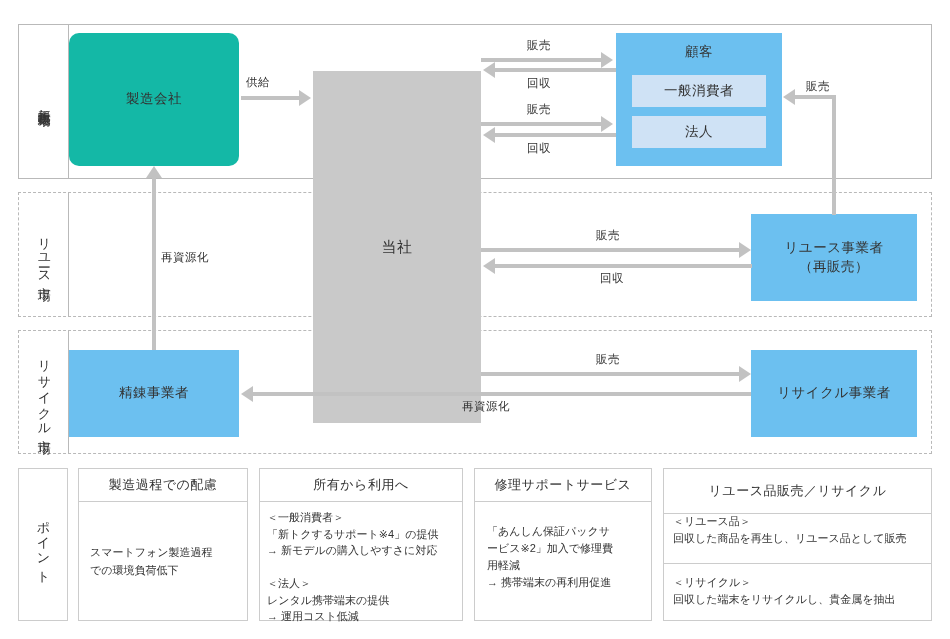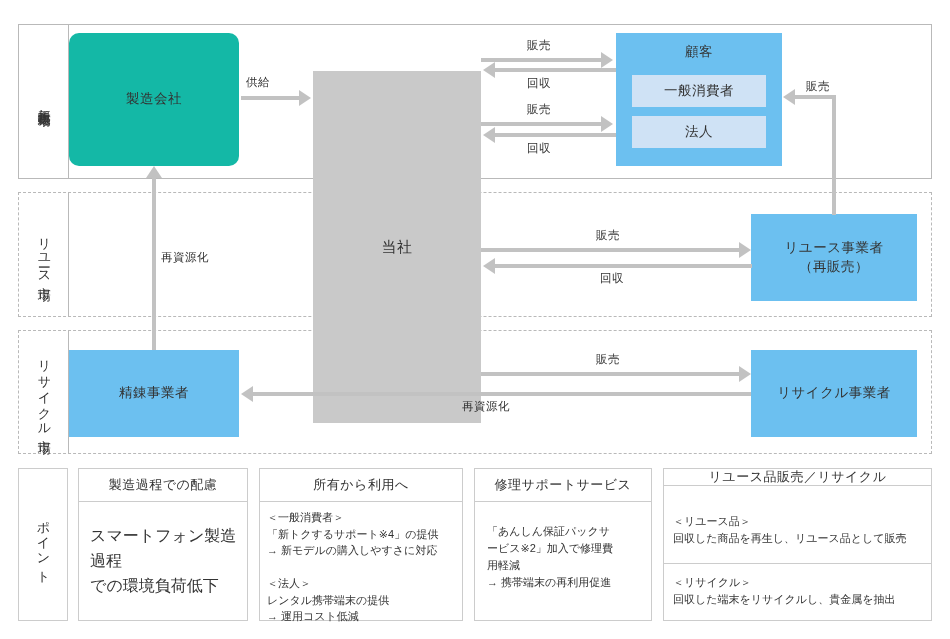--- a/index.html
+++ b/index.html
@@ -112,21 +112,21 @@
     position: absolute;
     display: flex; align-items: center; justify-content: center;
     font-size: 13px;
     color: #333333;
     border-bottom: 1px solid #cccccc;
     letter-spacing: .5px;
     white-space: nowrap;
   }
   .pt-body {
     position: absolute;
-    font-size: 16px;
+    font-size: 11px;
     line-height: 1.55;
     color: #333333;
     white-space: pre-line;
   }
   .pt-body.centerv { display: flex; align-items: center; }
   .pt-inner-div { position: absolute; border-top: 1px solid #cccccc; }
 </style>
 </head>
 <body>
 
@@ -226,20 +226,20 @@
 → 運用コスト低減</div>
 
   <div class="pt-box" style="left:474px; top:468px; width:178px; height:153px;"></div>
   <div class="pt-head" style="left:474px; top:468px; width:178px; height:34px;">修理サポートサービス</div>
   <div class="pt-body" style="left:487px; top:523px; width:158px; font-size:11px; line-height:1.55;">「あんしん保証パックサ
 ービス※2」加入で修理費
 用軽減
 → 携帯端末の再利用促進</div>
 
   <div class="pt-box" style="left:663px; top:468px; width:269px; height:153px;"></div>
-  <div class="pt-head" style="left:663px; top:468px; width:269px; height:18px;">リユース品販売／リサイクル</div>
+  <div class="pt-head" style="left:663px; top:468px; width:269px; height:46px;">リユース品販売／リサイクル</div>
   <div class="pt-body" style="left:673px; top:513px; width:255px; font-size:11px; line-height:1.55;">＜リユース品＞
 回収した商品を再生し、リユース品として販売</div>
   <div class="pt-inner-div" style="left:663px; top:563px; width:269px;"></div>
   <div class="pt-body" style="left:673px; top:574px; width:255px; font-size:11px; line-height:1.55;">＜リサイクル＞
 回収した端末をリサイクルし、貴金属を抽出</div>
 
 </div>
 
 </body></html>

